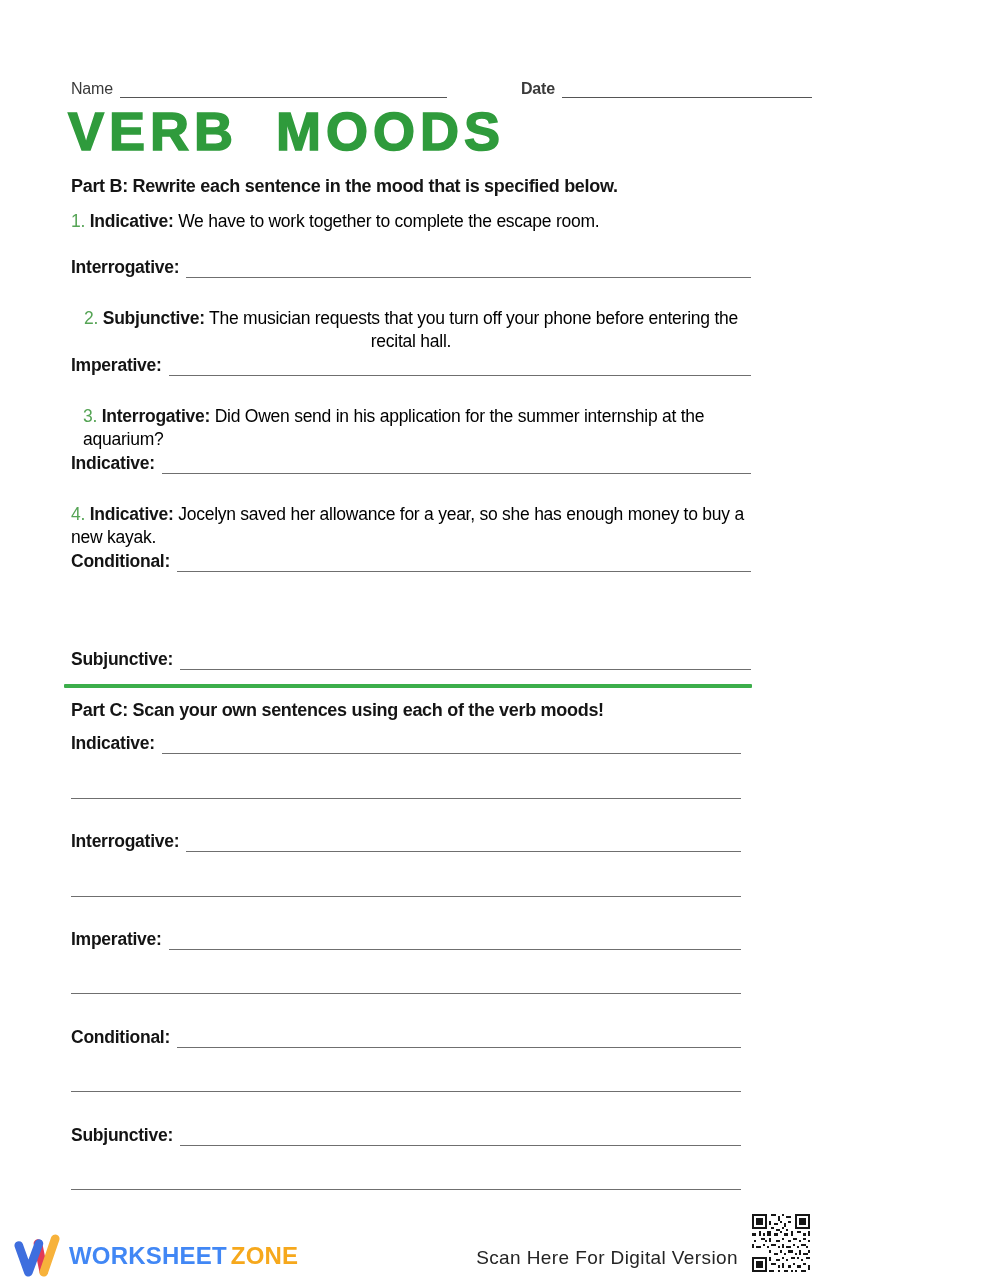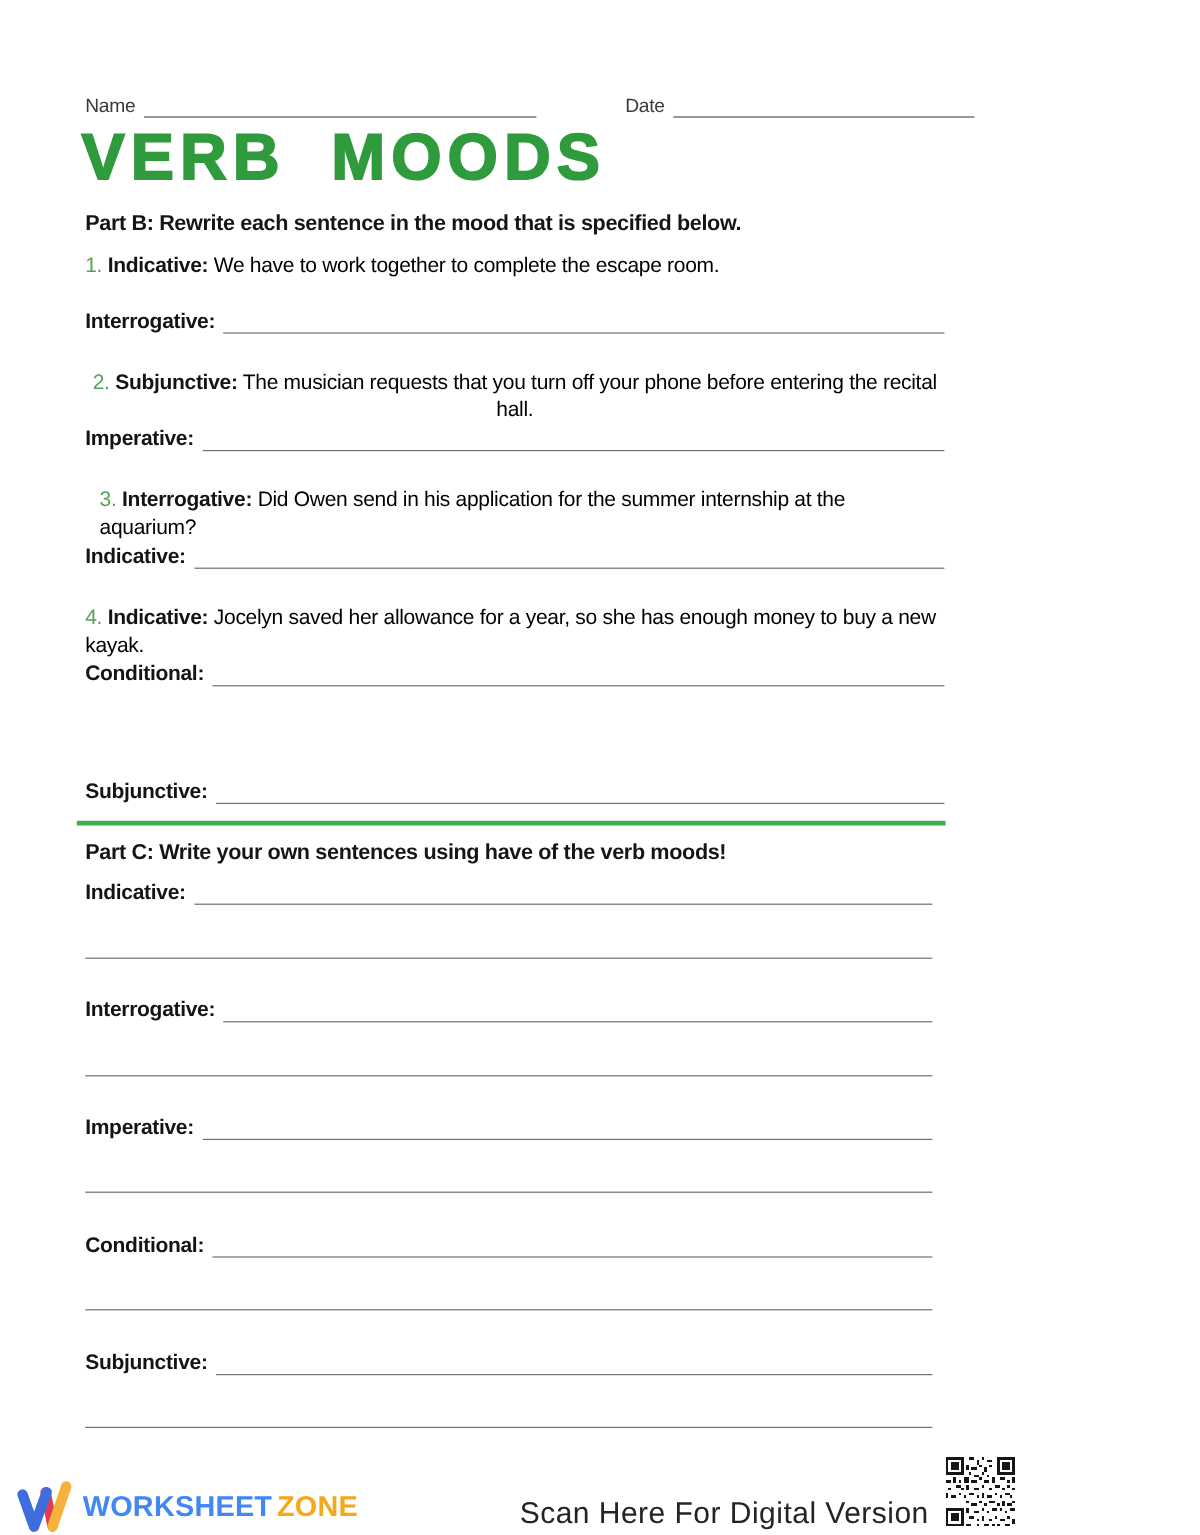--- a/index.html
+++ b/index.html
@@ -1,18 +1,18 @@
 <!DOCTYPE html>
 <html><head>
 <meta charset="utf-8">
 <style>
   html,body{margin:0;padding:0;background:#ffffff;}
   .page{
     position:relative;width:816px;height:1279px;background:#ffffff;overflow:hidden;
-    font-family:"Liberation Sans",sans-serif;color:#222;padding-left:36px;
+    font-family:"Liberation Sans",sans-serif;color:#222;
   }
   .abs{position:absolute;}
   
   .fieldrow{display:flex;align-items:flex-end;font-size:16px;color:#3a3a3a;letter-spacing:-0.2px;}
   .fieldrow .fline{flex:1;margin-left:7px;border-bottom:1.6px solid #555;height:17px;}
   
   .title{
     font-size:54px;font-weight:800;color:#2f9b3c;letter-spacing:5px;word-spacing:18px;
     -webkit-text-stroke:1.6px #2f9b3c;line-height:1;
   }
@@ -25,32 +25,32 @@
   
   .answer{display:flex;align-items:flex-end;font-size:17.5px;letter-spacing:-0.25px;}
   .answer .wline{flex:1;margin-left:7px;border-bottom:1.6px solid #6f6f6f;height:20px;}
   .cline{border-bottom:1.6px solid #6f6f6f;height:2px;}
   .divider{background:#3cae4b;height:4px;border-radius:1px;}
   
   .brand{display:flex;align-items:center;gap:9px;}
   .brandtext{font-size:24px;font-weight:800;letter-spacing:0.2px;white-space:nowrap;}
   .brand-blue{color:#4187f5;}
   .brand-yellow{color:#f6a81c;margin-left:4px;}
-  .scan{font-size:25px;color:#242424;letter-spacing:0.4px;white-space:nowrap;}
+  .scan{font-size:19px;color:#242424;letter-spacing:0.4px;white-space:nowrap;}
 </style>
 </head>
 <body>
 
 <div class="page">
 
   <div class="abs fieldrow" style="left:71px;top:80px;width:376px;">
     <span>Name</span>
     <span class="fline"></span>
   </div>
-  <div class="abs fieldrow" style="left:521px;top:80px;width:291px;">
+  <div class="abs fieldrow" style="left:521px;top:80px;width:291px;font-weight:bold;">
     <span>Date</span>
     <span class="fline"></span>
   </div>
 
   <div class="abs heading" style="left:71px;top:176px;">Part B: Rewrite each sentence in the mood that is specified below.</div>
 
   <div class="abs title" style="left:68px;top:104px;">VERB MOODS</div>
 
   <p class="abs sent" style="left:71px;top:210px;right:65px;">
     <span class="num">1.</span>
@@ -92,21 +92,21 @@
     <span class="wline"></span>
   </div>
 
   <div class="abs answer" style="left:71px;top:649px;right:65px;">
     <span class="mood">Subjunctive:</span>
     <span class="wline"></span>
   </div>
 
   <div class="abs divider" style="left:64px;top:684px;right:64px;"></div>
 
-  <div class="abs heading" style="left:71px;top:700px;">Part C: Write your own sentences using have of the verb moods!</div>
+  <div class="abs heading" style="left:71px;top:700px;">Part C: Scan your own sentences using each of the verb moods!</div>
 
   <div class="abs answer" style="left:71px;top:733px;right:75px;">
     <span class="mood">Indicative:</span>
     <span class="wline"></span>
   </div>
   <div class="abs cline" style="left:71px;top:796px;right:75px;"></div>
 
   <div class="abs answer" style="left:71px;top:831px;right:75px;">
     <span class="mood">Interrogative:</span>
     <span class="wline"></span>

